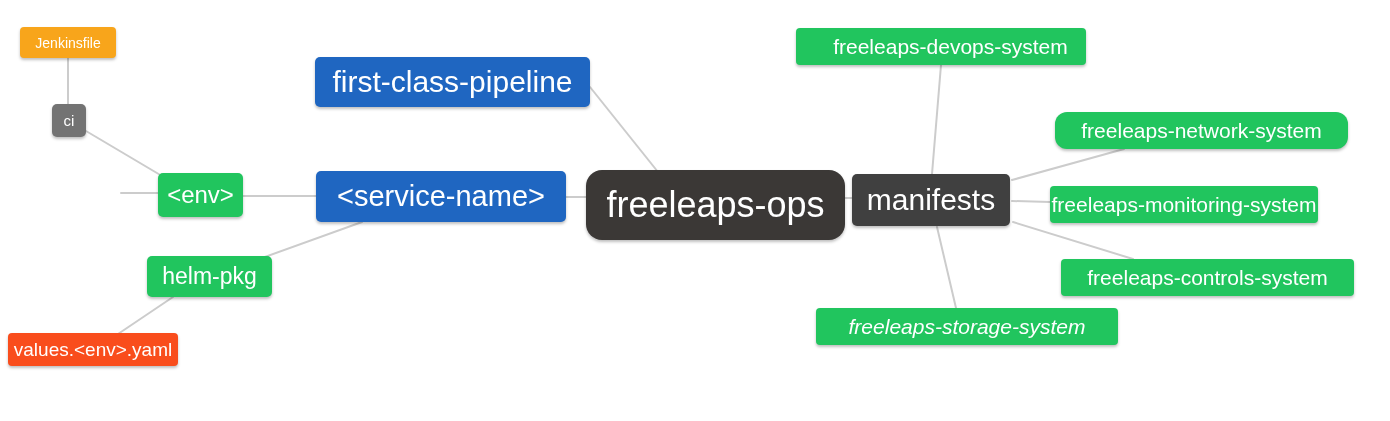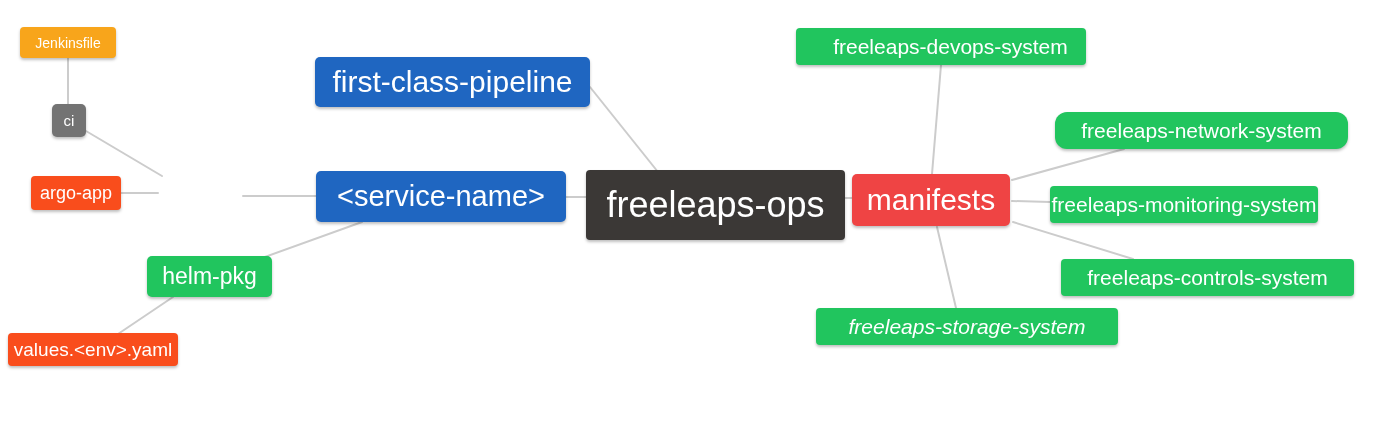--- a/index.html
+++ b/index.html
@@ -43,21 +43,21 @@
   }
   
   #n-jenkinsfile        { left: 20px;   top: 27px;  width: 96px;  height: 31px; font-size: 14px; border-radius: 4px; }
   #n-ci                 { left: 52px;   top: 104px; width: 34px;  height: 33px; font-size: 15px; }
   #n-argo-app           { left: 31px;   top: 176px; width: 90px;  height: 34px; font-size: 18px; border-radius: 4px; }
   #n-env                { left: 158px;  top: 173px; width: 85px;  height: 44px; font-size: 24px; }
   #n-helm-pkg           { left: 147px;  top: 256px; width: 125px; height: 41px; font-size: 23px; }
   #n-values-env-yaml    { left: 8px;    top: 333px; width: 170px; height: 33px; font-size: 19px; border-radius: 4px; }
   #n-first-class-pipeline { left: 315px; top: 38px;  width: 275px; height: 50px; font-size: 30px; }
   #n-service-name       { left: 316px;  top: 171px; width: 250px; height: 51px; font-size: 29px; }
-  #n-freeleaps-ops      { left: 586px;  top: 170px; width: 259px; height: 70px; font-size: 36px; border-radius: 4px; }
+  #n-freeleaps-ops      { left: 586px;  top: 170px; width: 259px; height: 70px; font-size: 36px; border-radius: 16px; }
   #n-manifests          { left: 852px;  top: 174px; width: 158px; height: 52px; font-size: 30px; }
   #n-devops-system      { left: 796px;  top: 28px;  width: 290px; height: 37px; font-size: 21px; border-radius: 4px; padding-left: 19px; }
   #n-network-system     { left: 1055px; top: 112px; width: 293px; height: 37px; font-size: 21px; border-radius: 12px; }
   #n-monitoring-system  { left: 1050px; top: 186px; width: 268px; height: 37px; font-size: 21px; border-radius: 4px; }
   #n-controls-system    { left: 1061px; top: 259px; width: 293px; height: 37px; font-size: 21px; border-radius: 4px; }
   #n-storage-system     { left: 816px;  top: 308px; width: 302px; height: 37px; font-size: 21px; border-radius: 4px; }
 </style>
 </head>
 <body>
 
@@ -81,24 +81,24 @@
   </svg>
 
   <div class="node" id="n-jenkinsfile" style="background: rgb(248, 165, 27); color: rgb(255, 255, 255);">
     <span>Jenkinsfile</span>
   </div>
 
   <div class="node" id="n-ci" style="background: #737373; color: rgb(255, 255, 255);">
     <span>ci</span>
   </div>
 
-  <div class="node" id="n-argo-app" style="background: rgb(249, 77, 28); color: rgb(255, 255, 255);">
-    <span>argo-app</span>
+
+  <div class="node" id="n-env" style="background: rgb(33, 197, 94); color: rgb(255, 255, 255);">
+    <span>&lt;env&gt;</span>
   </div>
-
 
   <div class="node" id="n-helm-pkg" style="background: rgb(33, 197, 94); color: rgb(255, 255, 255);">
     <span>helm-pkg</span>
   </div>
 
   <div class="node" id="n-values-env-yaml" style="background: rgb(249, 77, 28); color: rgb(255, 255, 255);">
     <span>values.&lt;env&gt;.yaml</span>
   </div>
 
   <div class="node" id="n-first-class-pipeline" style="background: rgb(31, 102, 193); color: rgb(255, 255, 255); margin-top: 19px;">
@@ -106,21 +106,21 @@
   </div>
 
   <div class="node" id="n-service-name" style="background: rgb(31, 102, 193); color: rgb(255, 255, 255);">
     <span>&lt;service-name&gt;</span>
   </div>
 
   <div class="node" id="n-freeleaps-ops" style="background: rgb(59, 56, 54); color: rgb(255, 255, 255);">
     <span>freeleaps-ops</span>
   </div>
 
-  <div class="node" id="n-manifests" style="background: #ef4444; color: rgb(255, 255, 255);">
+  <div class="node" id="n-manifests" style="background: #404040; color: rgb(255, 255, 255);">
     <span>manifests</span>
   </div>
 
   <div class="node" id="n-devops-system" style="background: rgb(33, 197, 94); color: rgb(255, 255, 255);">
     <span>freeleaps-devops-system</span>
   </div>
 
   <div class="node" id="n-network-system" style="background: rgb(33, 197, 94); color: rgb(255, 255, 255);">
     <span>freeleaps-network-system</span>
   </div>

